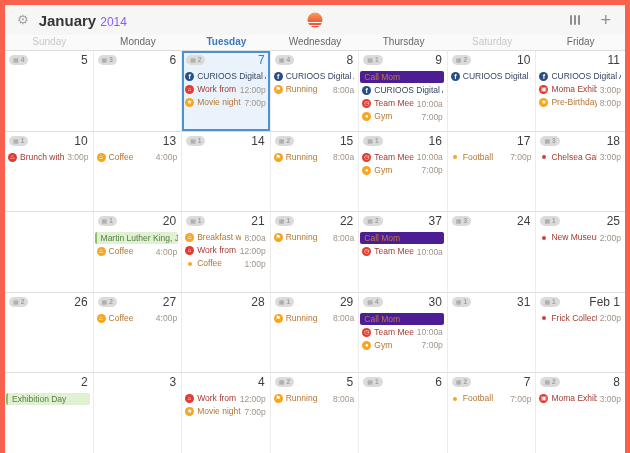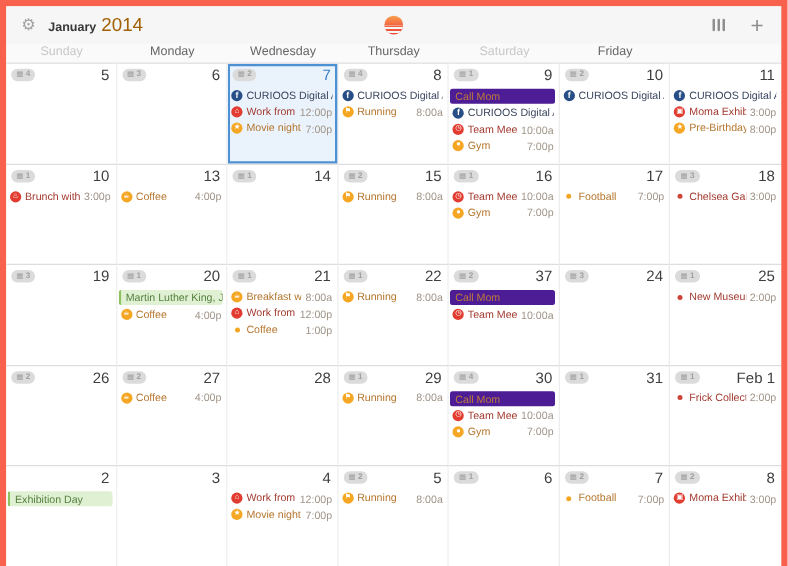--- a/index.html
+++ b/index.html
@@ -5,22 +5,22 @@
   html,body{margin:0;padding:0;width:630px;height:453px;overflow:hidden;
     font-family:"Liberation Sans","DejaVu Sans",sans-serif;
     -webkit-font-smoothing:antialiased;}
   body{background:#F7614E;position:relative;}
   .app{position:absolute;left:5px;top:5px;right:5px;bottom:0;background:#FFFFFF;overflow:hidden;}
 
   
   .topbar{height:30px;background:#F6F6F6;display:flex;align-items:center;position:relative;}
   .gear{font-size:13px;color:#A3A3A3;margin:0 10px 0 12px;line-height:30px;}
   .titlebox{display:flex;align-items:baseline;gap:4px;}
-  .t-month{font-size:10px;color:#363636;font-weight:600;}
-  .t-year{font-size:15px;color:#a16207;font-weight:400;}
+  .t-month{font-size:15px;color:#363636;font-weight:600;}
+  .t-year{font-size:12px;color:#8b5cf6;font-weight:400;}
   .logo{position:absolute;left:50%;top:50%;transform:translate(-50%,-50%);
     width:15px;height:15px;border-radius:50%;overflow:hidden;
     background:linear-gradient(180deg,#F8A14F 0%,#F2623F 55%,#E94A38 100%);}
   .logo .stripes{position:absolute;left:0;right:0;top:56%;bottom:0;
     background:repeating-linear-gradient(180deg,transparent 0 1.5px,#F6F6F6 1.5px 3px);}
   .right-icons{margin-left:auto;display:flex;align-items:center;gap:20px;padding-right:14px;}
   .bars{display:flex;gap:2px;}
   .bars i{display:block;width:2px;height:10px;background:#8F8F8F;border-radius:1px;}
   .plus{font-size:18px;color:#8F8F8F;font-weight:300;line-height:16px;}
 
@@ -87,20 +87,21 @@
           <i></i>
           <i></i>
         </span>
       <span class="plus">+</span>
     </span>
   </div>
 
   <div class="weekdays">
     <span class="wd muted">Sunday</span>
     <span class="wd">Monday</span>
+    <span class="wd active">Tuesday</span>
     <span class="wd">Wednesday</span>
     <span class="wd">Thursday</span>
     <span class="wd muted">Saturday</span>
     <span class="wd">Friday</span>
   </div>
 
   <div class="grid">
       <div class="cell">
         <div class="cell-top">
           <span class="badge">
@@ -328,27 +329,20 @@
         </div>
         <div class="events">
           <div class="ev">
             <span class="ev-dot dot-red"></span>
             <span class="ev-title dot-red">Chelsea Gallery</span>
             <span class="ev-time">3:00p</span>
           </div>
         </div>
       </div>
       <div class="cell">
-        <div class="cell-top">
-          <span class="badge">
-            <span class="badge-ico">▦</span>
-            <span class="badge-num">3</span>
-          </span>
-          <span class="daynum">19</span>
-        </div>
         <div class="events"></div>
       </div>
       <div class="cell">
         <div class="cell-top">
           <span class="badge">
             <span class="badge-ico">▦</span>
             <span class="badge-num">1</span>
           </span>
           <span class="daynum">20</span>
         </div>

